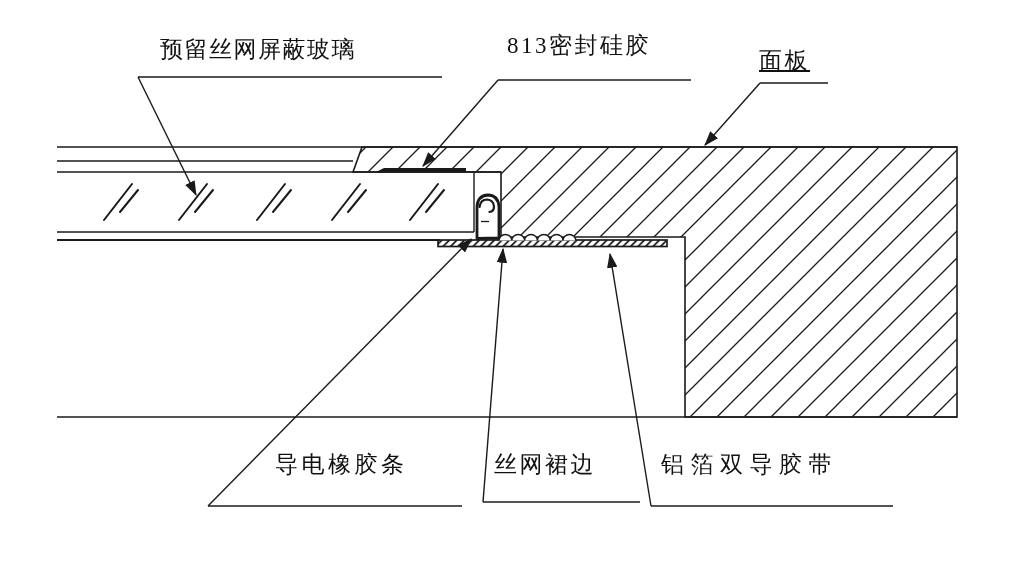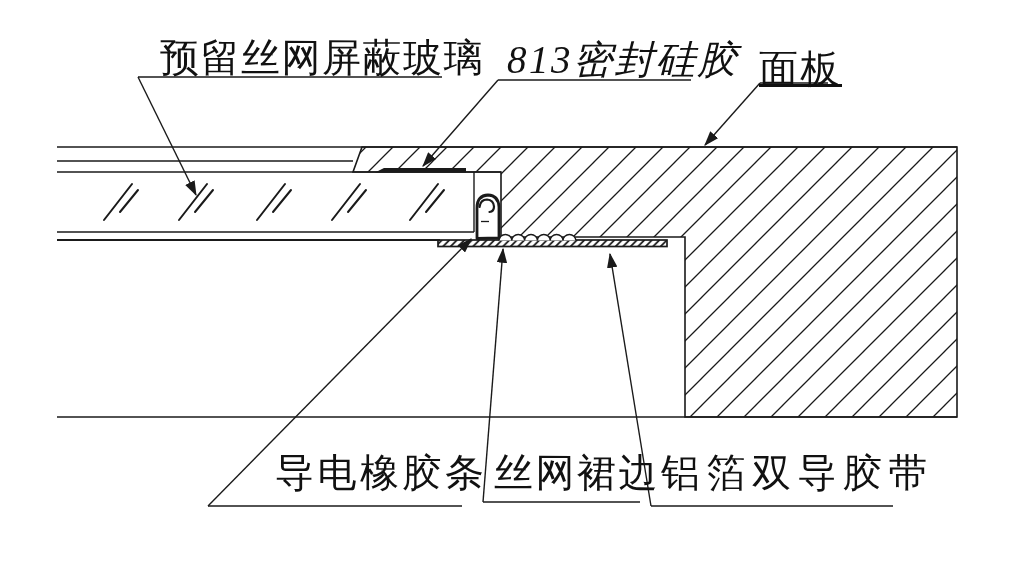--- a/index.html
+++ b/index.html
@@ -2,21 +2,21 @@
 <html><head>
 <meta charset="utf-8">
 <style>
   html,body{margin:0;padding:0;background:#fff;}
   #stage{
     position:relative;width:1024px;height:579px;background:#fff;overflow:hidden;
     font-family:"Liberation Serif","DejaVu Serif",serif;
   }
   #drawing{position:absolute;left:0;top:0;}
   .callout{
-    position:absolute;color:#111;font-size:39px;line-height:1.1;
+    position:absolute;color:#111;font-size:23px;line-height:1.1;
     white-space:nowrap;font-weight:500;
   }
   .ls1{letter-spacing:1.5px;}
   .ls2{letter-spacing:2.5px;}
   .ls3{letter-spacing:3.5px;}
   .ls6{letter-spacing:6.5px;}
 </style>
 </head>
 <body>
 
@@ -106,21 +106,21 @@
       <line x1="498" y1="80" x2="423" y2="166" marker-end="url(#arr)"></line>
       <line x1="760" y1="83" x2="705" y2="145" marker-end="url(#arr)"></line>
       <line x1="208" y1="506" x2="471" y2="239" marker-end="url(#arr)"></line>
       <line x1="483" y1="502" x2="503" y2="249" marker-end="url(#arr)"></line>
       <line x1="651" y1="506" x2="610" y2="254" marker-end="url(#arr)"></line>
     </g>
   </svg>
 
   <div class="callout ls1" style="left:160px;top:37px;">预留丝网屏蔽玻璃</div>
 
-  <div class="callout ls2" style="left:507px;top:39px;font-style:italic;">813密封硅胶</div>
+  <div class="callout ls2" style="left:507px;top:33px;">813密封硅胶</div>
 
   <div class="callout ls2" style="left:759px;top:48px;text-decoration:underline;">面板</div>
 
   <div class="callout ls3" style="left:275px;top:452px;">导电橡胶条</div>
 
   <div class="callout ls6" style="left:661px;top:452px;">铝箔双导胶带</div>
 
   <div class="callout ls2" style="left:494px;top:452px;">丝网裙边</div>
 </div>
 

